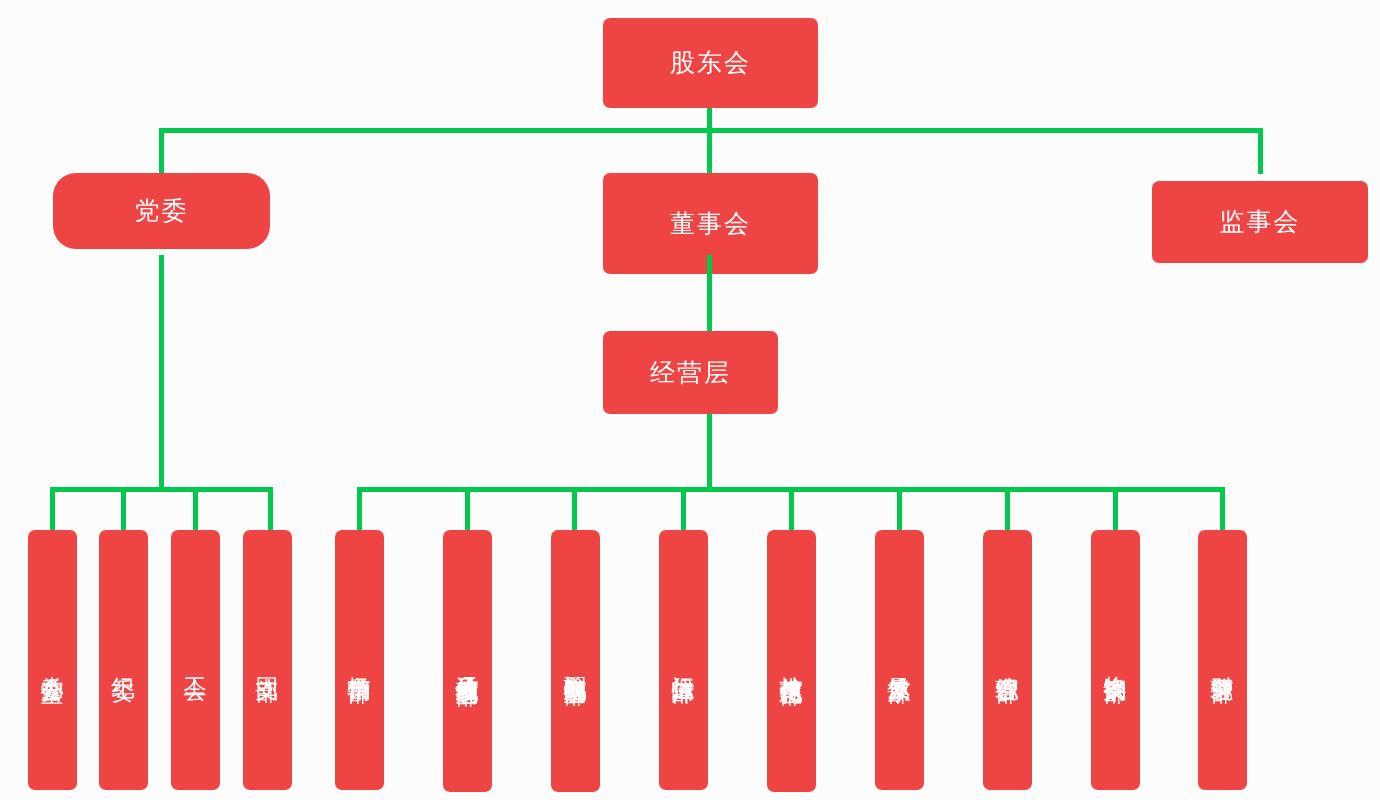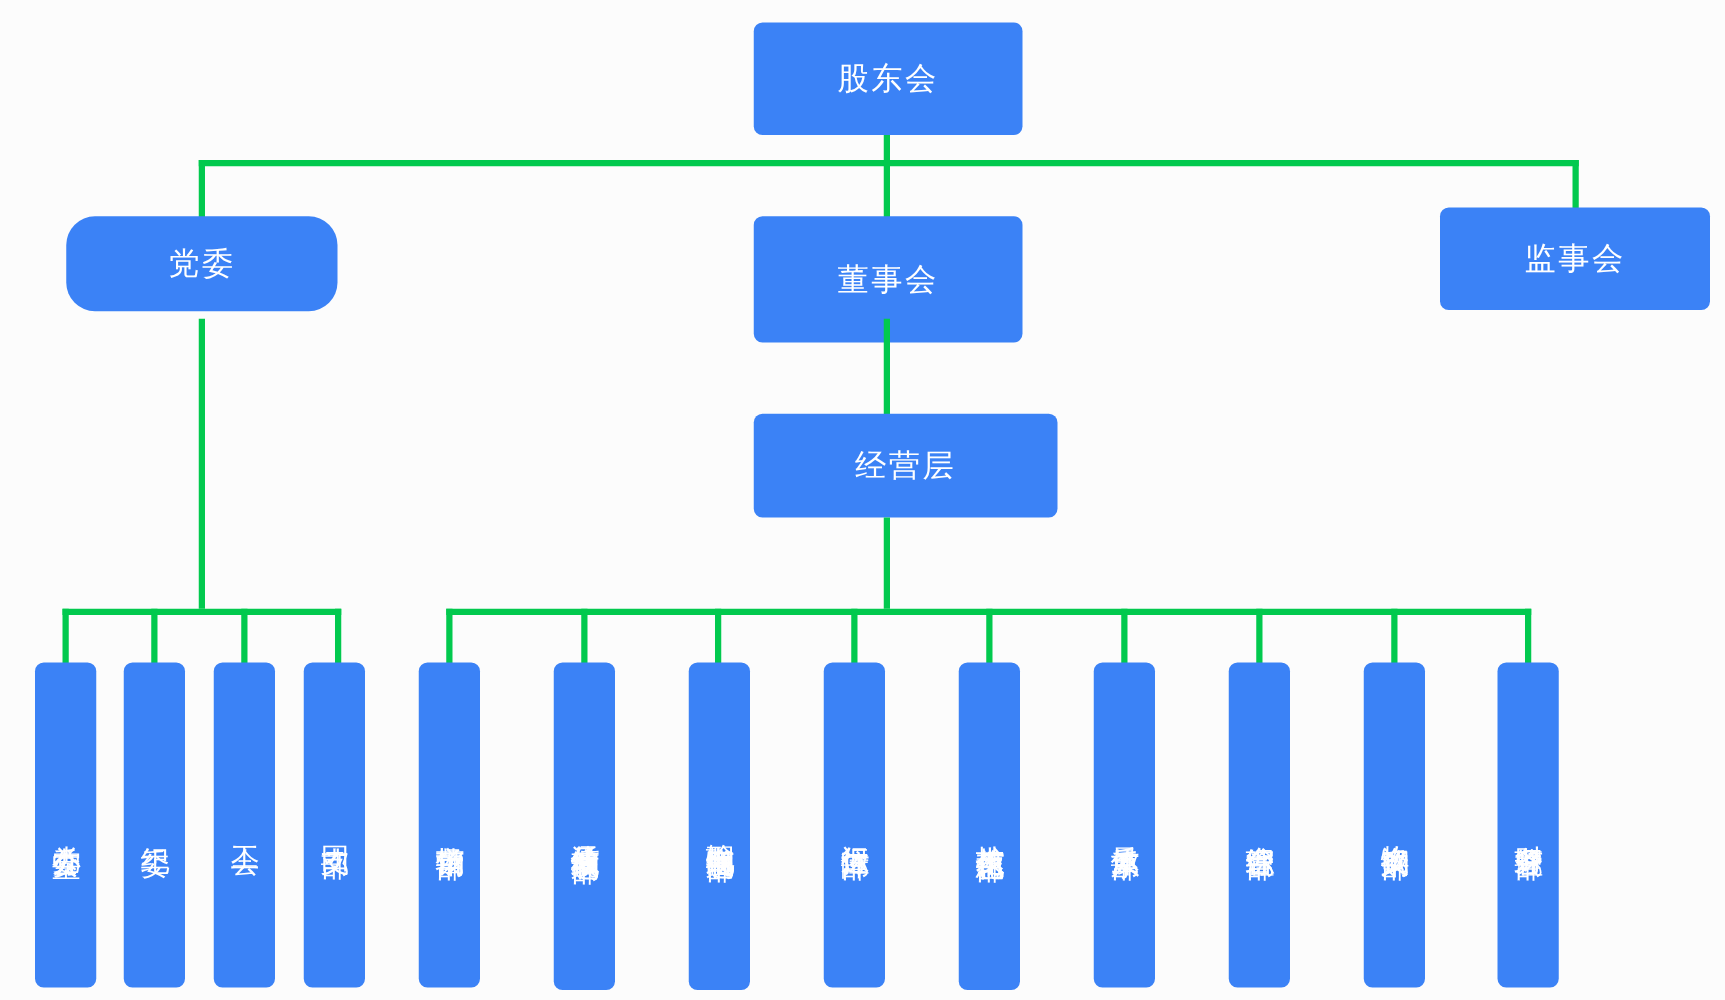--- a/index.html
+++ b/index.html
@@ -22,21 +22,21 @@
 
   
   .conn {
     position: absolute;
     background: #02c94e;
   }
 
   
   .node {
     position: absolute;
-    background: #3b82f6;
+    background: #ef4444;
     border-radius: 7px;
     color: #ffffff;
     display: flex;
     align-items: center;
     justify-content: center;
     box-sizing: border-box;
     text-align: center;
   }
   .node.h {
     font-size: 25px;
@@ -72,27 +72,27 @@
   <div class="conn" style="left:1258px; top:128px; width:5px; height:46px;"></div>
 
   <div class="node h" style="left:53px; top:173px; width:217px; height:76px;border-radius:23px;">
     <span>党委</span>
   </div>
 
   <div class="node h" style="left:603px; top:173px; width:215px; height:101px;">
     <span>董事会</span>
   </div>
 
-  <div class="node h" style="left:1152px; top:166px; width:216px; height:82px;">
+  <div class="node h" style="left:1152px; top:181px; width:216px; height:82px;">
     <span>监事会</span>
   </div>
 
   <div class="conn" style="left:707px; top:255px; width:5px; height:77px;"></div>
 
-  <div class="node h" style="left:603px; top:331px; width:243px; height:83px;">
+  <div class="node h" style="left:603px; top:331px; width:175px; height:83px;">
     <span>经营层</span>
   </div>
 
   <div class="conn" style="left:707px; top:414px; width:5px; height:73px;"></div>
 
   <div class="conn" style="left:159px; top:255px; width:5px; height:232px;"></div>
 
   <div class="conn" style="left:50px; top:487px; width:223px; height:5px;"></div>
   <div class="conn" style="left:50px; top:487px; width:5px; height:44px;"></div>
   <div class="conn" style="left:121px; top:487px; width:5px; height:44px;"></div>

